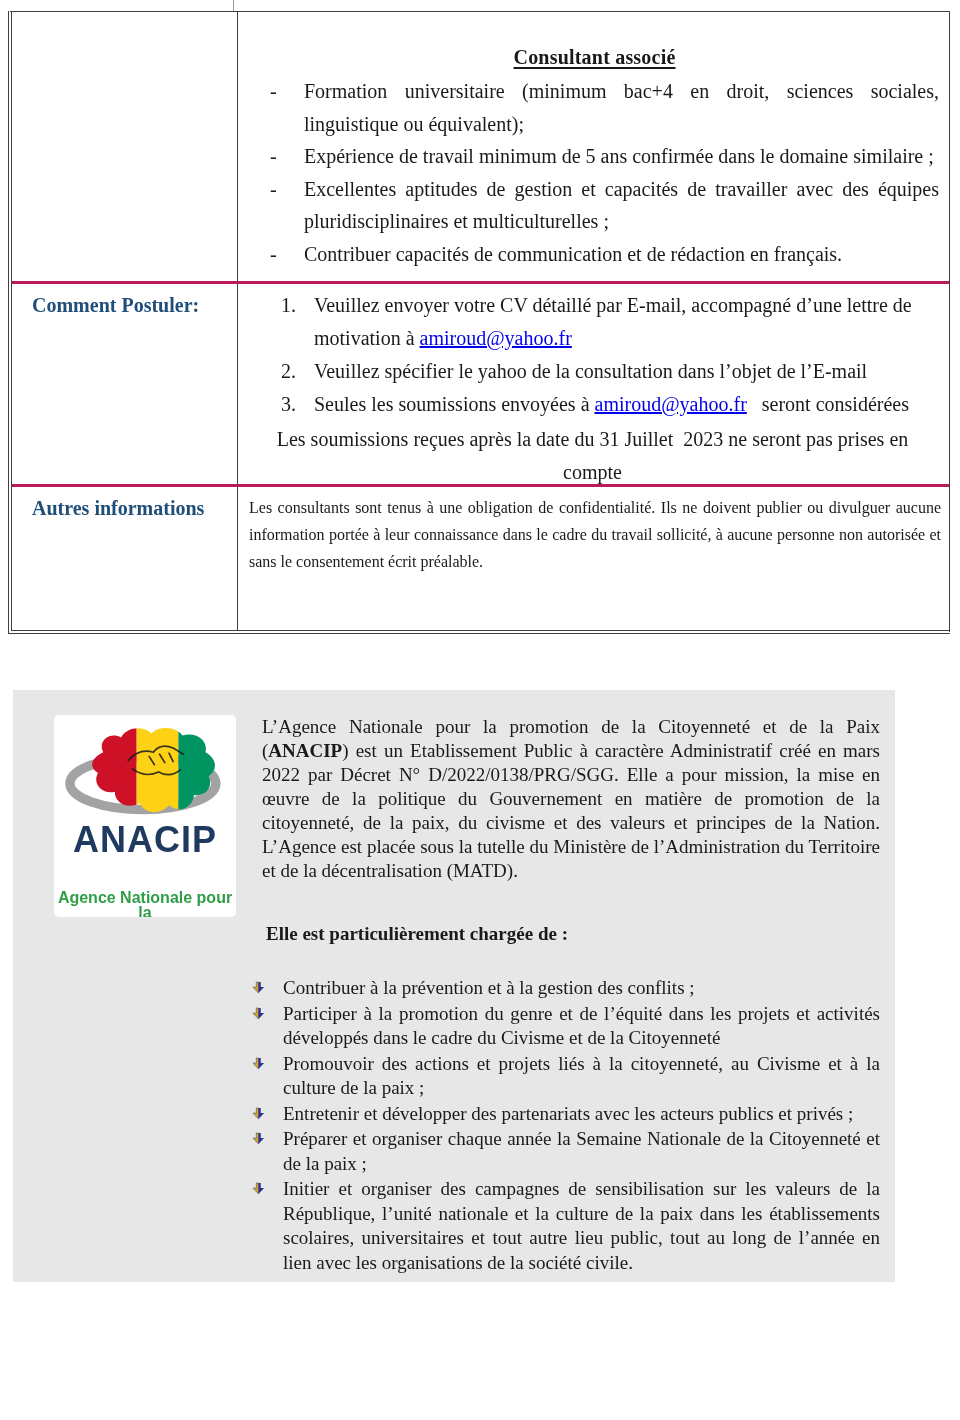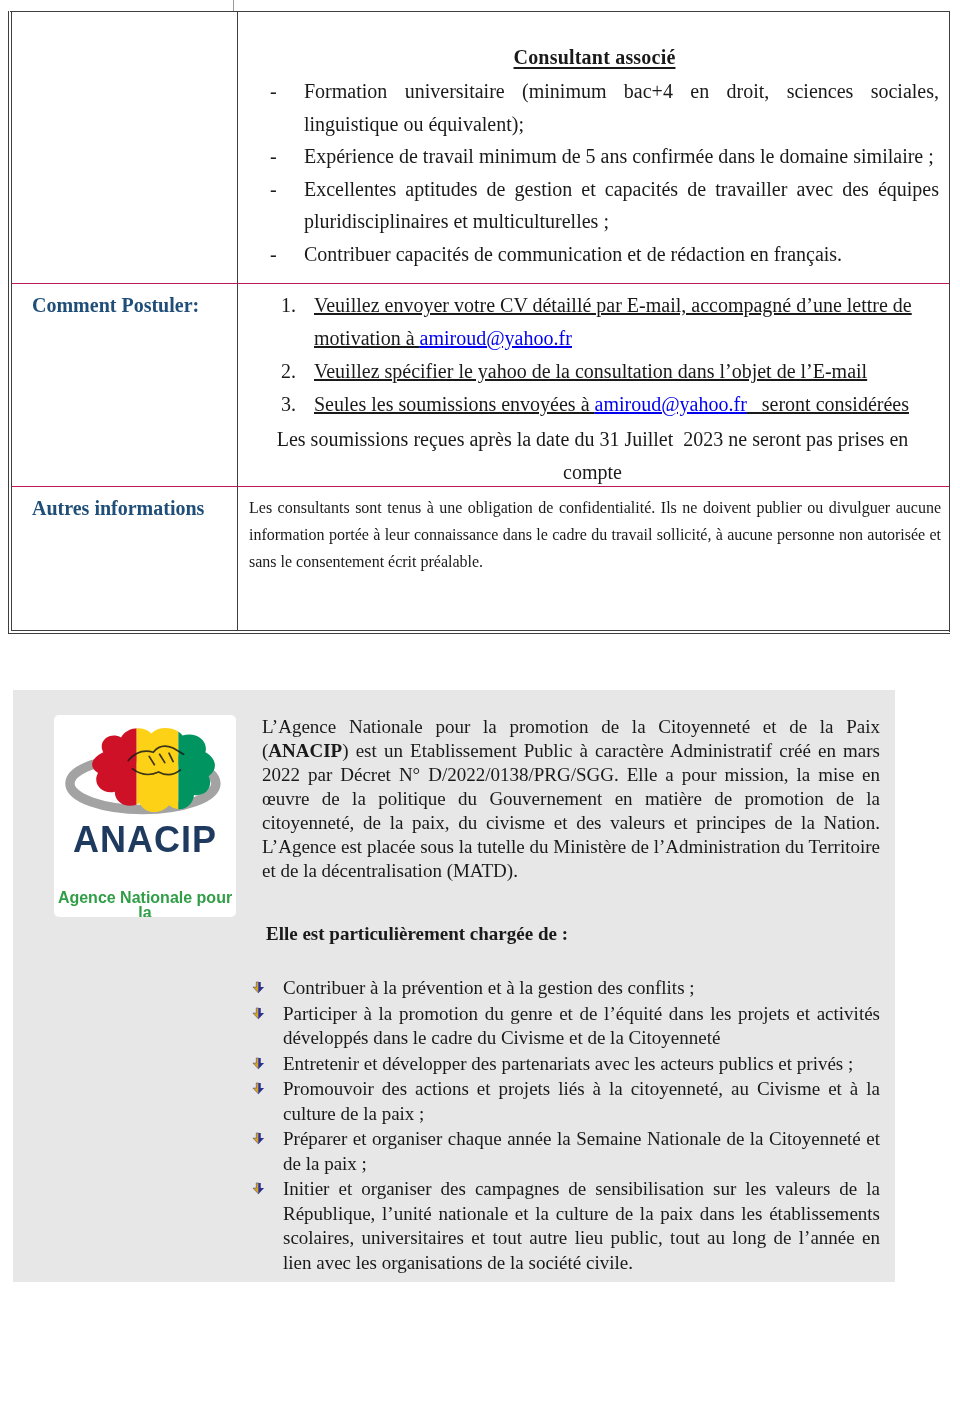--- a/index.html
+++ b/index.html
@@ -19,21 +19,21 @@
     grid-template-rows:272px 203px 1fr;
     border-top:1px solid #3f3f3f;
     border-right:1px solid #3f3f3f;
     border-left:4px double #3f3f3f;
     border-bottom:4px double #3f3f3f;
     background:#fff;
   }
   .divider-stub{
     position:absolute; left:233px; top:0; width:1px; height:12px; background:#9a9a9a;
   }
-  .cell{ border-right:1px solid #3f3f3f; border-bottom:1px solid #be185d; }
+  .cell{ border-right:1px solid #3f3f3f; border-bottom:3px solid #be185d; }
   .cell.last-row{ border-bottom:none; }
   .cell.right-col{ border-right:none; }
   .label-cell{ padding:9px 6px 0 20px; }
   .row-label{
     font-weight:bold; font-size:20px; line-height:25px; color:#1f4e79;
   }
 
   .cell-consultant{ padding:34px 8px 0 10px; }
   .cell-title{
     text-align:center; font-weight:bold; font-size:20px;
@@ -43,21 +43,21 @@
   ul.dash-list{ list-style:none; margin:0 2px 0 10px; }
   ul.dash-list li{
     position:relative; padding-left:46px; font-size:20px; line-height:32.5px;
     text-align:justify;
   }
   ul.dash-list li::before{
     content:"-"; position:absolute; left:12px; top:0;
   }
 
   .cell-postuler{ padding:5px 8px 0 6px; }
-  ol.num-list{ list-style:none; counter-reset:item; margin-left:37px;text-decoration:underline; }
+  ol.num-list{ list-style:none; counter-reset:item; margin-left:37px; }
   ol.num-list li{
     counter-increment:item; position:relative; padding-left:33px;
     font-size:20px; line-height:33px;
   }
   ol.num-list li::before{
     content:counter(item) "."; position:absolute; left:0; top:0;
   }
   .num-post{ white-space:pre-wrap; }
   .cell-note{
     margin-top:2px; text-align:center; font-size:20px; line-height:33px;
@@ -180,25 +180,25 @@
             <path d="M7 13 L1 6.5 L4.6 6.5 L4.6 1 L7 1 Z" fill="#d8a51d" stroke="#2b2f8e" stroke-width="0.5"></path>
             <path d="M7 13 L13 6.5 L9.4 6.5 L9.4 1 L7 1 Z" fill="#2b2f8e"></path>
           </svg><span>Contribuer à la prévention et à la gestion des conflits ;</span></li>
       <li><svg class="bullet-icon" width="13" height="13" viewBox="0 0 14 14">
             <path d="M7 13 L1 6.5 L4.6 6.5 L4.6 1 L7 1 Z" fill="#d8a51d" stroke="#2b2f8e" stroke-width="0.5"></path>
             <path d="M7 13 L13 6.5 L9.4 6.5 L9.4 1 L7 1 Z" fill="#2b2f8e"></path>
           </svg><span>Participer à la promotion du genre et de l’équité dans les projets et activités développés dans le cadre du Civisme et de la Citoyenneté</span></li>
       <li><svg class="bullet-icon" width="13" height="13" viewBox="0 0 14 14">
             <path d="M7 13 L1 6.5 L4.6 6.5 L4.6 1 L7 1 Z" fill="#d8a51d" stroke="#2b2f8e" stroke-width="0.5"></path>
             <path d="M7 13 L13 6.5 L9.4 6.5 L9.4 1 L7 1 Z" fill="#2b2f8e"></path>
+          </svg><span>Promouvoir des actions et projets liés à la citoyenneté, au Civisme et à la culture de la paix ;</span></li>
+      <li><svg class="bullet-icon" width="13" height="13" viewBox="0 0 14 14">
+            <path d="M7 13 L1 6.5 L4.6 6.5 L4.6 1 L7 1 Z" fill="#d8a51d" stroke="#2b2f8e" stroke-width="0.5"></path>
+            <path d="M7 13 L13 6.5 L9.4 6.5 L9.4 1 L7 1 Z" fill="#2b2f8e"></path>
           </svg><span>Entretenir et développer des partenariats avec les acteurs publics et privés ;</span></li>
-      <li><svg class="bullet-icon" width="13" height="13" viewBox="0 0 14 14">
-            <path d="M7 13 L1 6.5 L4.6 6.5 L4.6 1 L7 1 Z" fill="#d8a51d" stroke="#2b2f8e" stroke-width="0.5"></path>
-            <path d="M7 13 L13 6.5 L9.4 6.5 L9.4 1 L7 1 Z" fill="#2b2f8e"></path>
-          </svg><span>Promouvoir des actions et projets liés à la citoyenneté, au Civisme et à la culture de la paix ;</span></li>
       <li><svg class="bullet-icon" width="13" height="13" viewBox="0 0 14 14">
             <path d="M7 13 L1 6.5 L4.6 6.5 L4.6 1 L7 1 Z" fill="#d8a51d" stroke="#2b2f8e" stroke-width="0.5"></path>
             <path d="M7 13 L13 6.5 L9.4 6.5 L9.4 1 L7 1 Z" fill="#2b2f8e"></path>
           </svg><span>Préparer et organiser chaque année la Semaine Nationale de la Citoyenneté et de la paix ;</span></li>
       <li><svg class="bullet-icon" width="13" height="13" viewBox="0 0 14 14">
             <path d="M7 13 L1 6.5 L4.6 6.5 L4.6 1 L7 1 Z" fill="#d8a51d" stroke="#2b2f8e" stroke-width="0.5"></path>
             <path d="M7 13 L13 6.5 L9.4 6.5 L9.4 1 L7 1 Z" fill="#2b2f8e"></path>
           </svg><span>Initier et organiser des campagnes de sensibilisation sur les valeurs de la République, l’unité nationale et la culture de la paix dans les établissements scolaires, universitaires et tout autre lieu public, tout au long de l’année en lien avec les organisations de la société civile.</span></li>
     </ul>
   </div>

